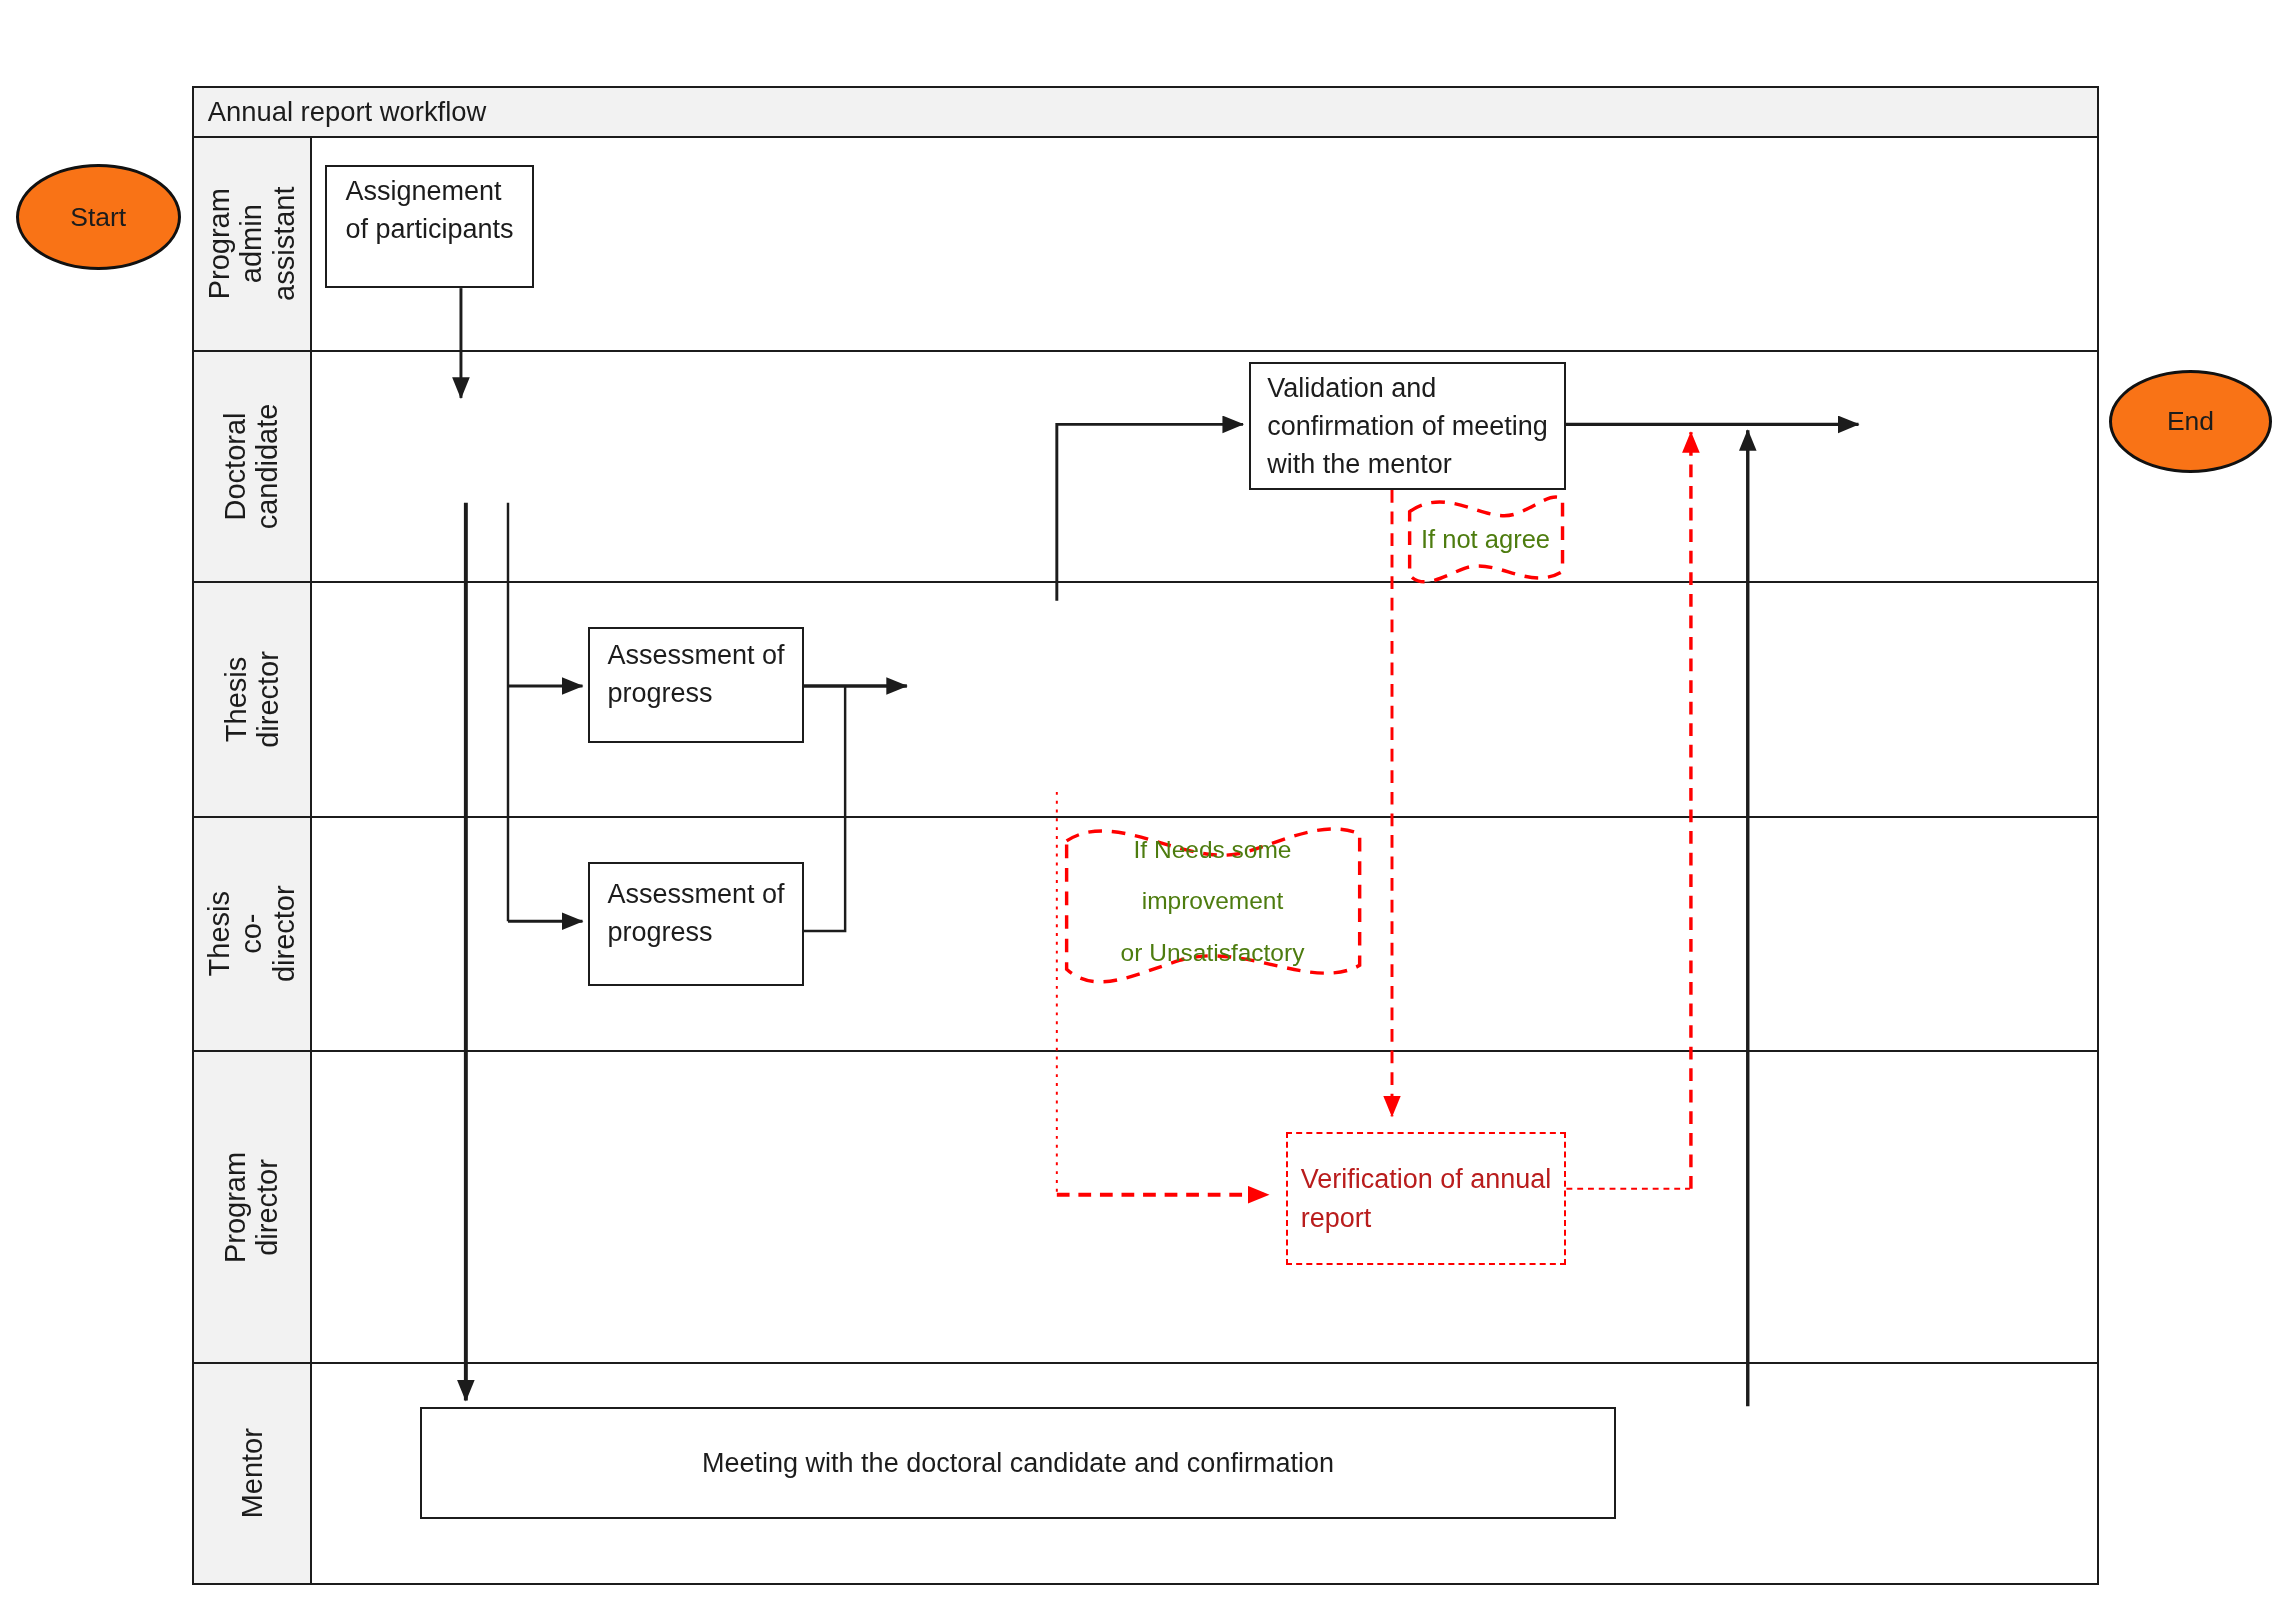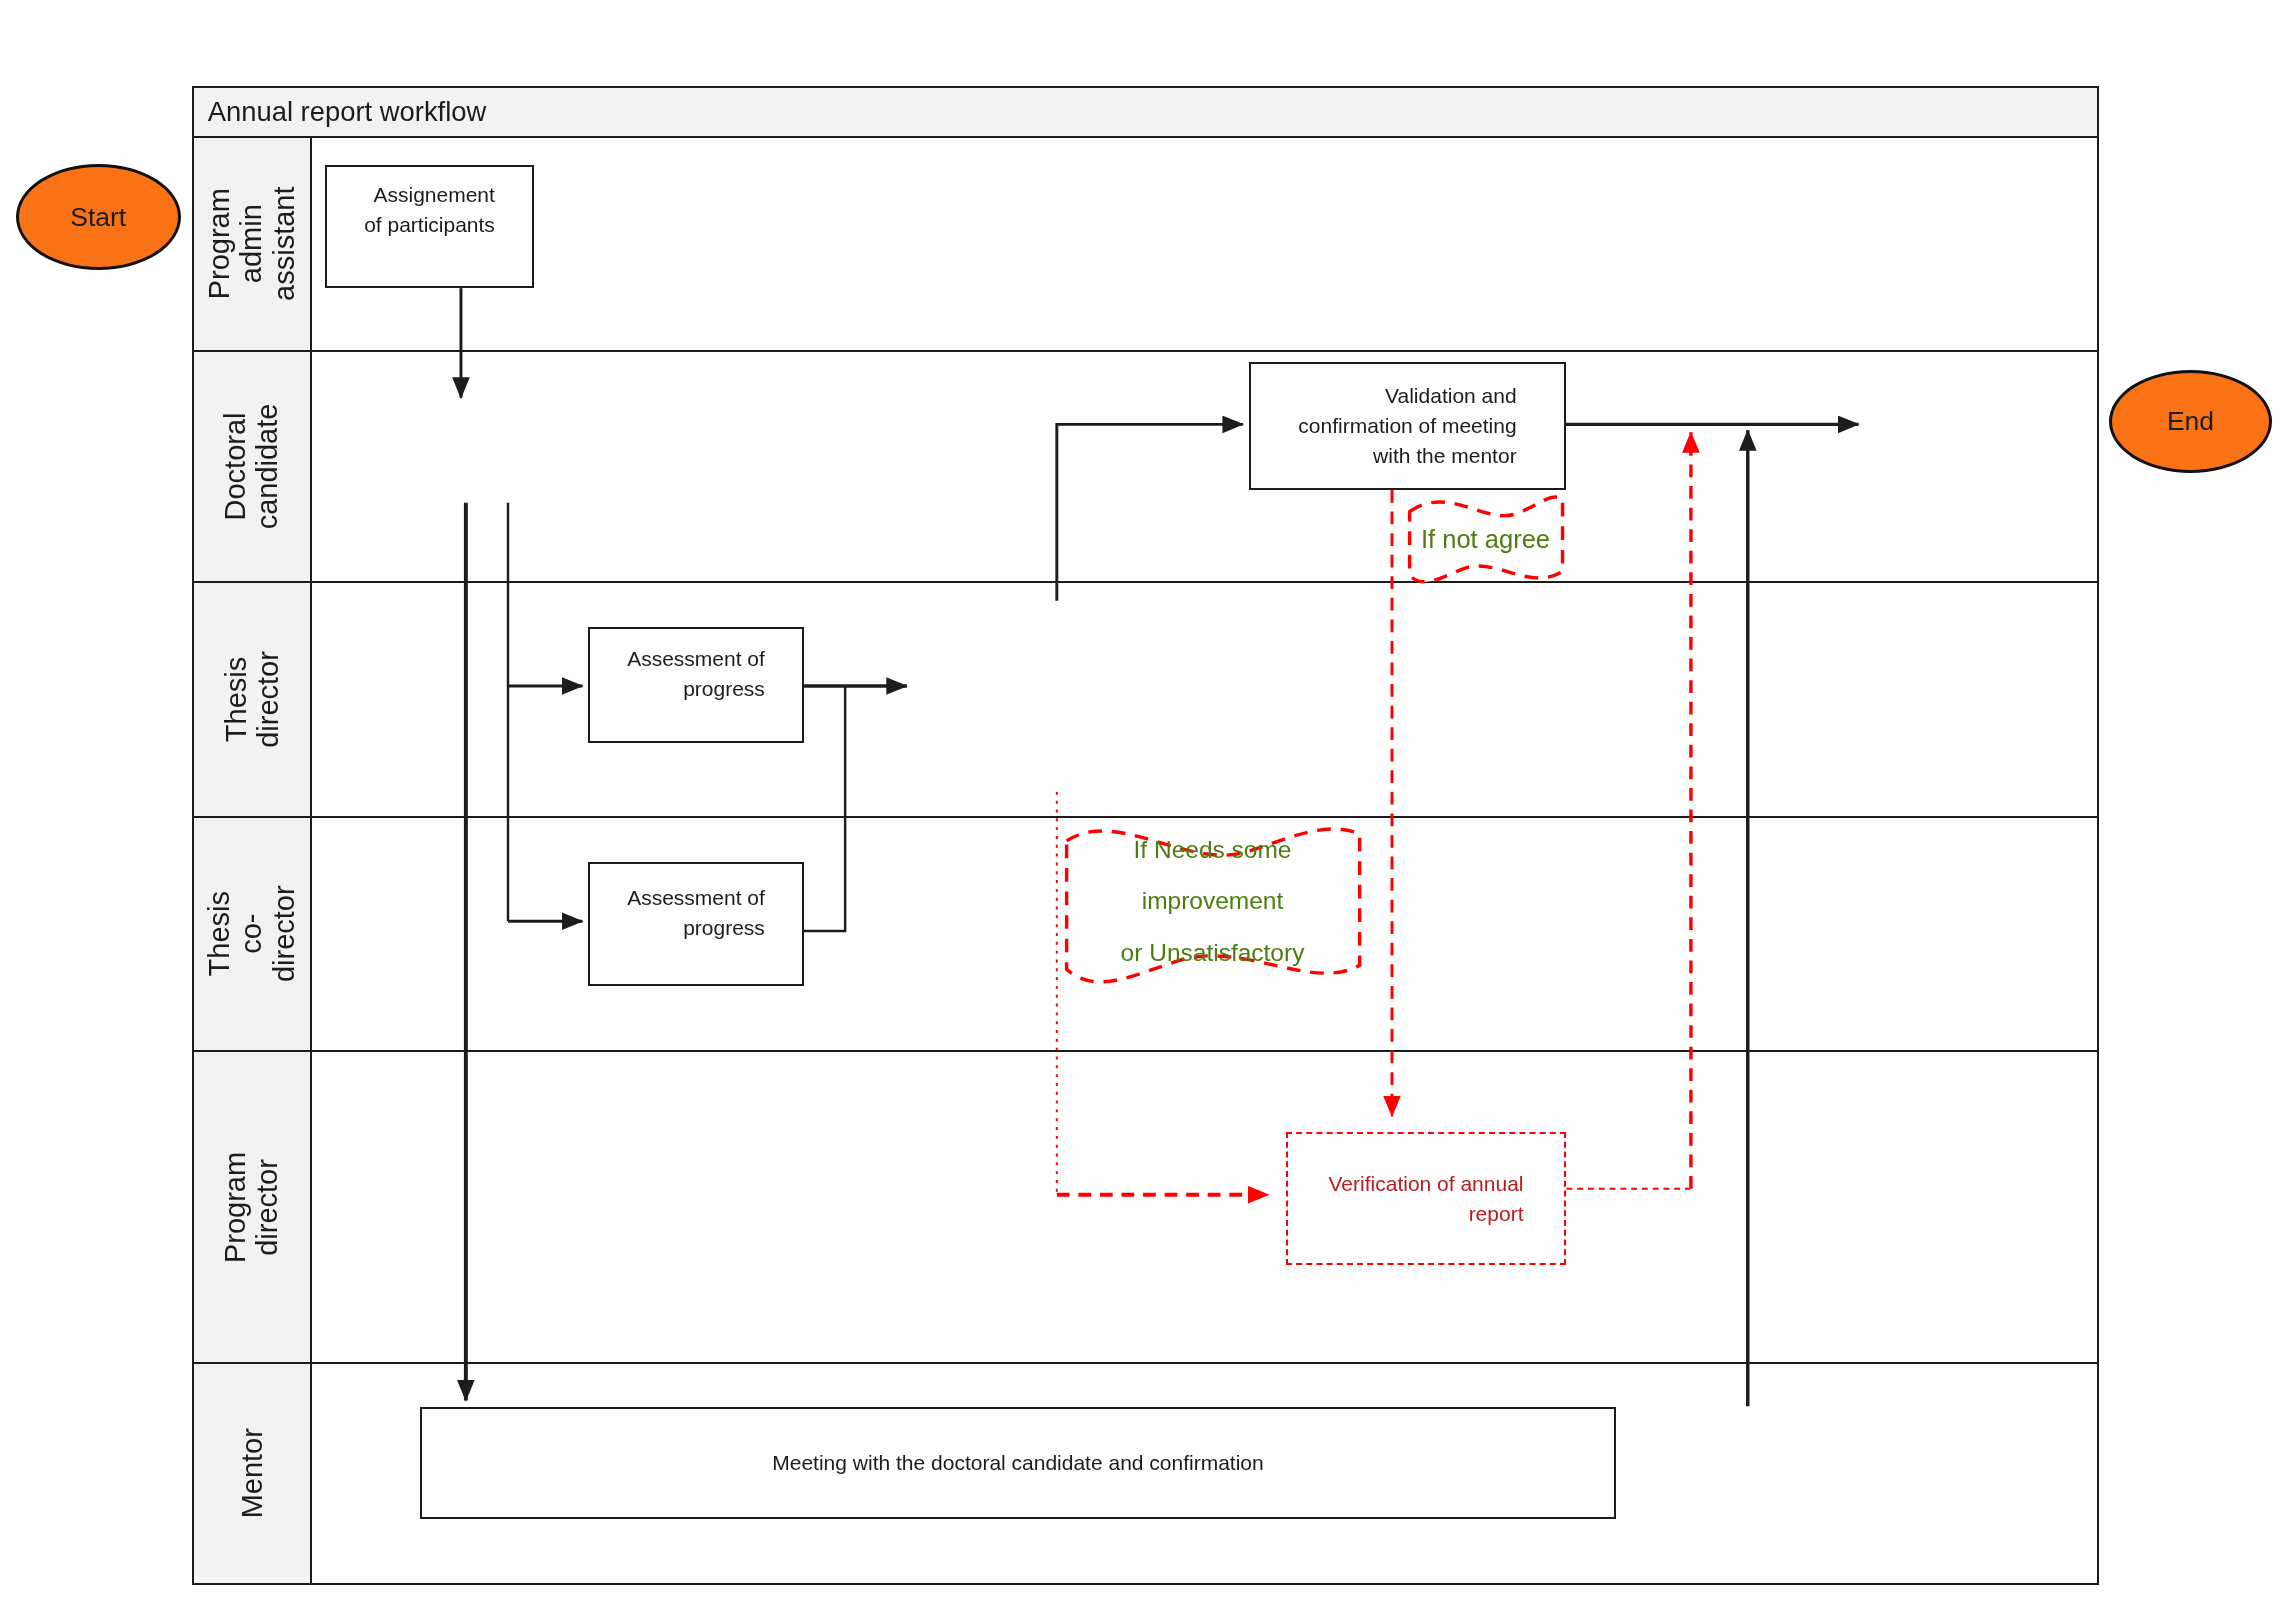--- a/index.html
+++ b/index.html
@@ -17,22 +17,22 @@
          display:flex;align-items:center;justify-content:center;overflow:visible;}
   .lane-label-text{transform:rotate(-90deg);transform-origin:center;white-space:pre-line;
          text-align:center;font-size:29px;line-height:1.12;width:max-content;}
   .lane-body{flex:1;}
 
   
   svg.wires{position:absolute;left:0;top:0;width:2293px;height:1621px;pointer-events:none;}
 
   
   .node{position:absolute;box-sizing:border-box;border:2.5px solid #1c1c1c;background:#fff;
-        display:flex;align-items:center;justify-content:center;text-align:right;
-        font-size:21px;line-height:1.42;white-space:pre-line;}
+        display:flex;align-items:center;justify-content:center;text-align:left;
+        font-size:27px;line-height:1.42;white-space:pre-line;}
   .node.red{border:2.5px dashed #ff0000;color:#b91c1c;}
   .terminal{position:absolute;box-sizing:border-box;border:3.4px solid #111;border-radius:50%;
         background:#f97316;display:flex;align-items:center;justify-content:center;font-size:26.5px;}
 
   
   .flag-text{position:absolute;display:flex;flex-direction:column;align-items:center;
         justify-content:center;text-align:center;color:#4d7c0f;font-size:25.5px;white-space:pre-line;}
   .flag-text.wide{font-size:24.5px;line-height:2.1;}
 </style>
 </head>

